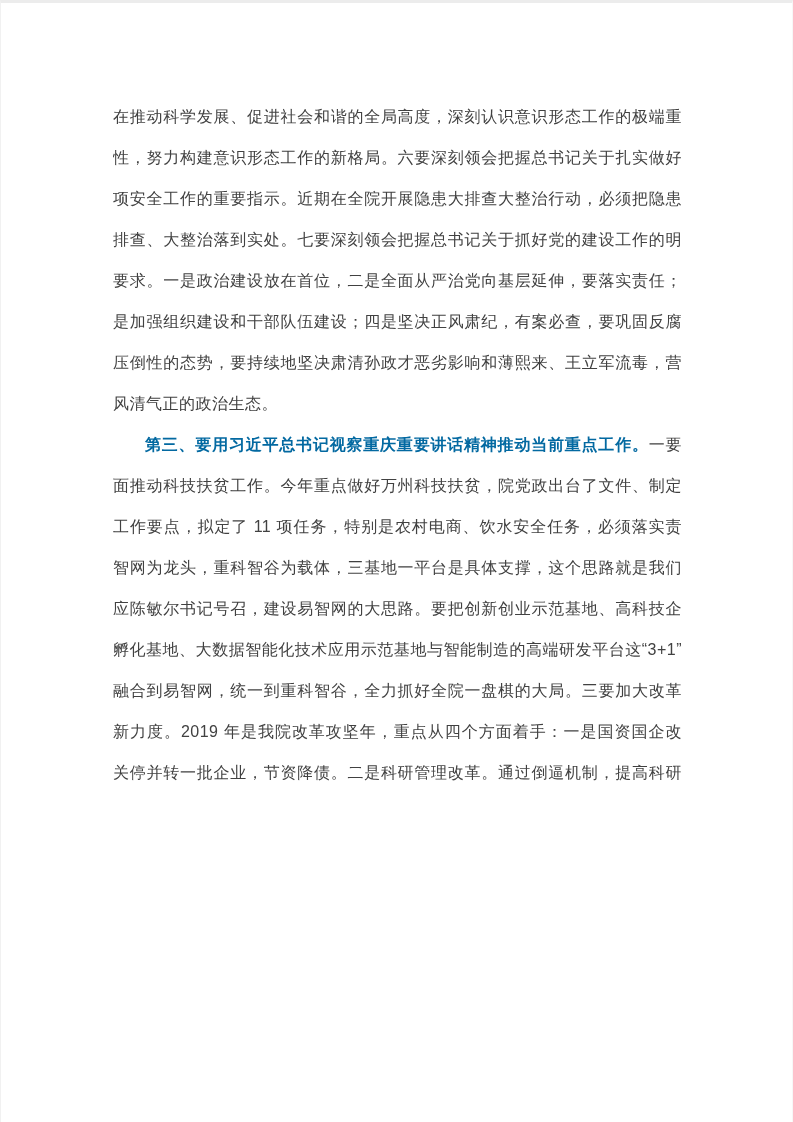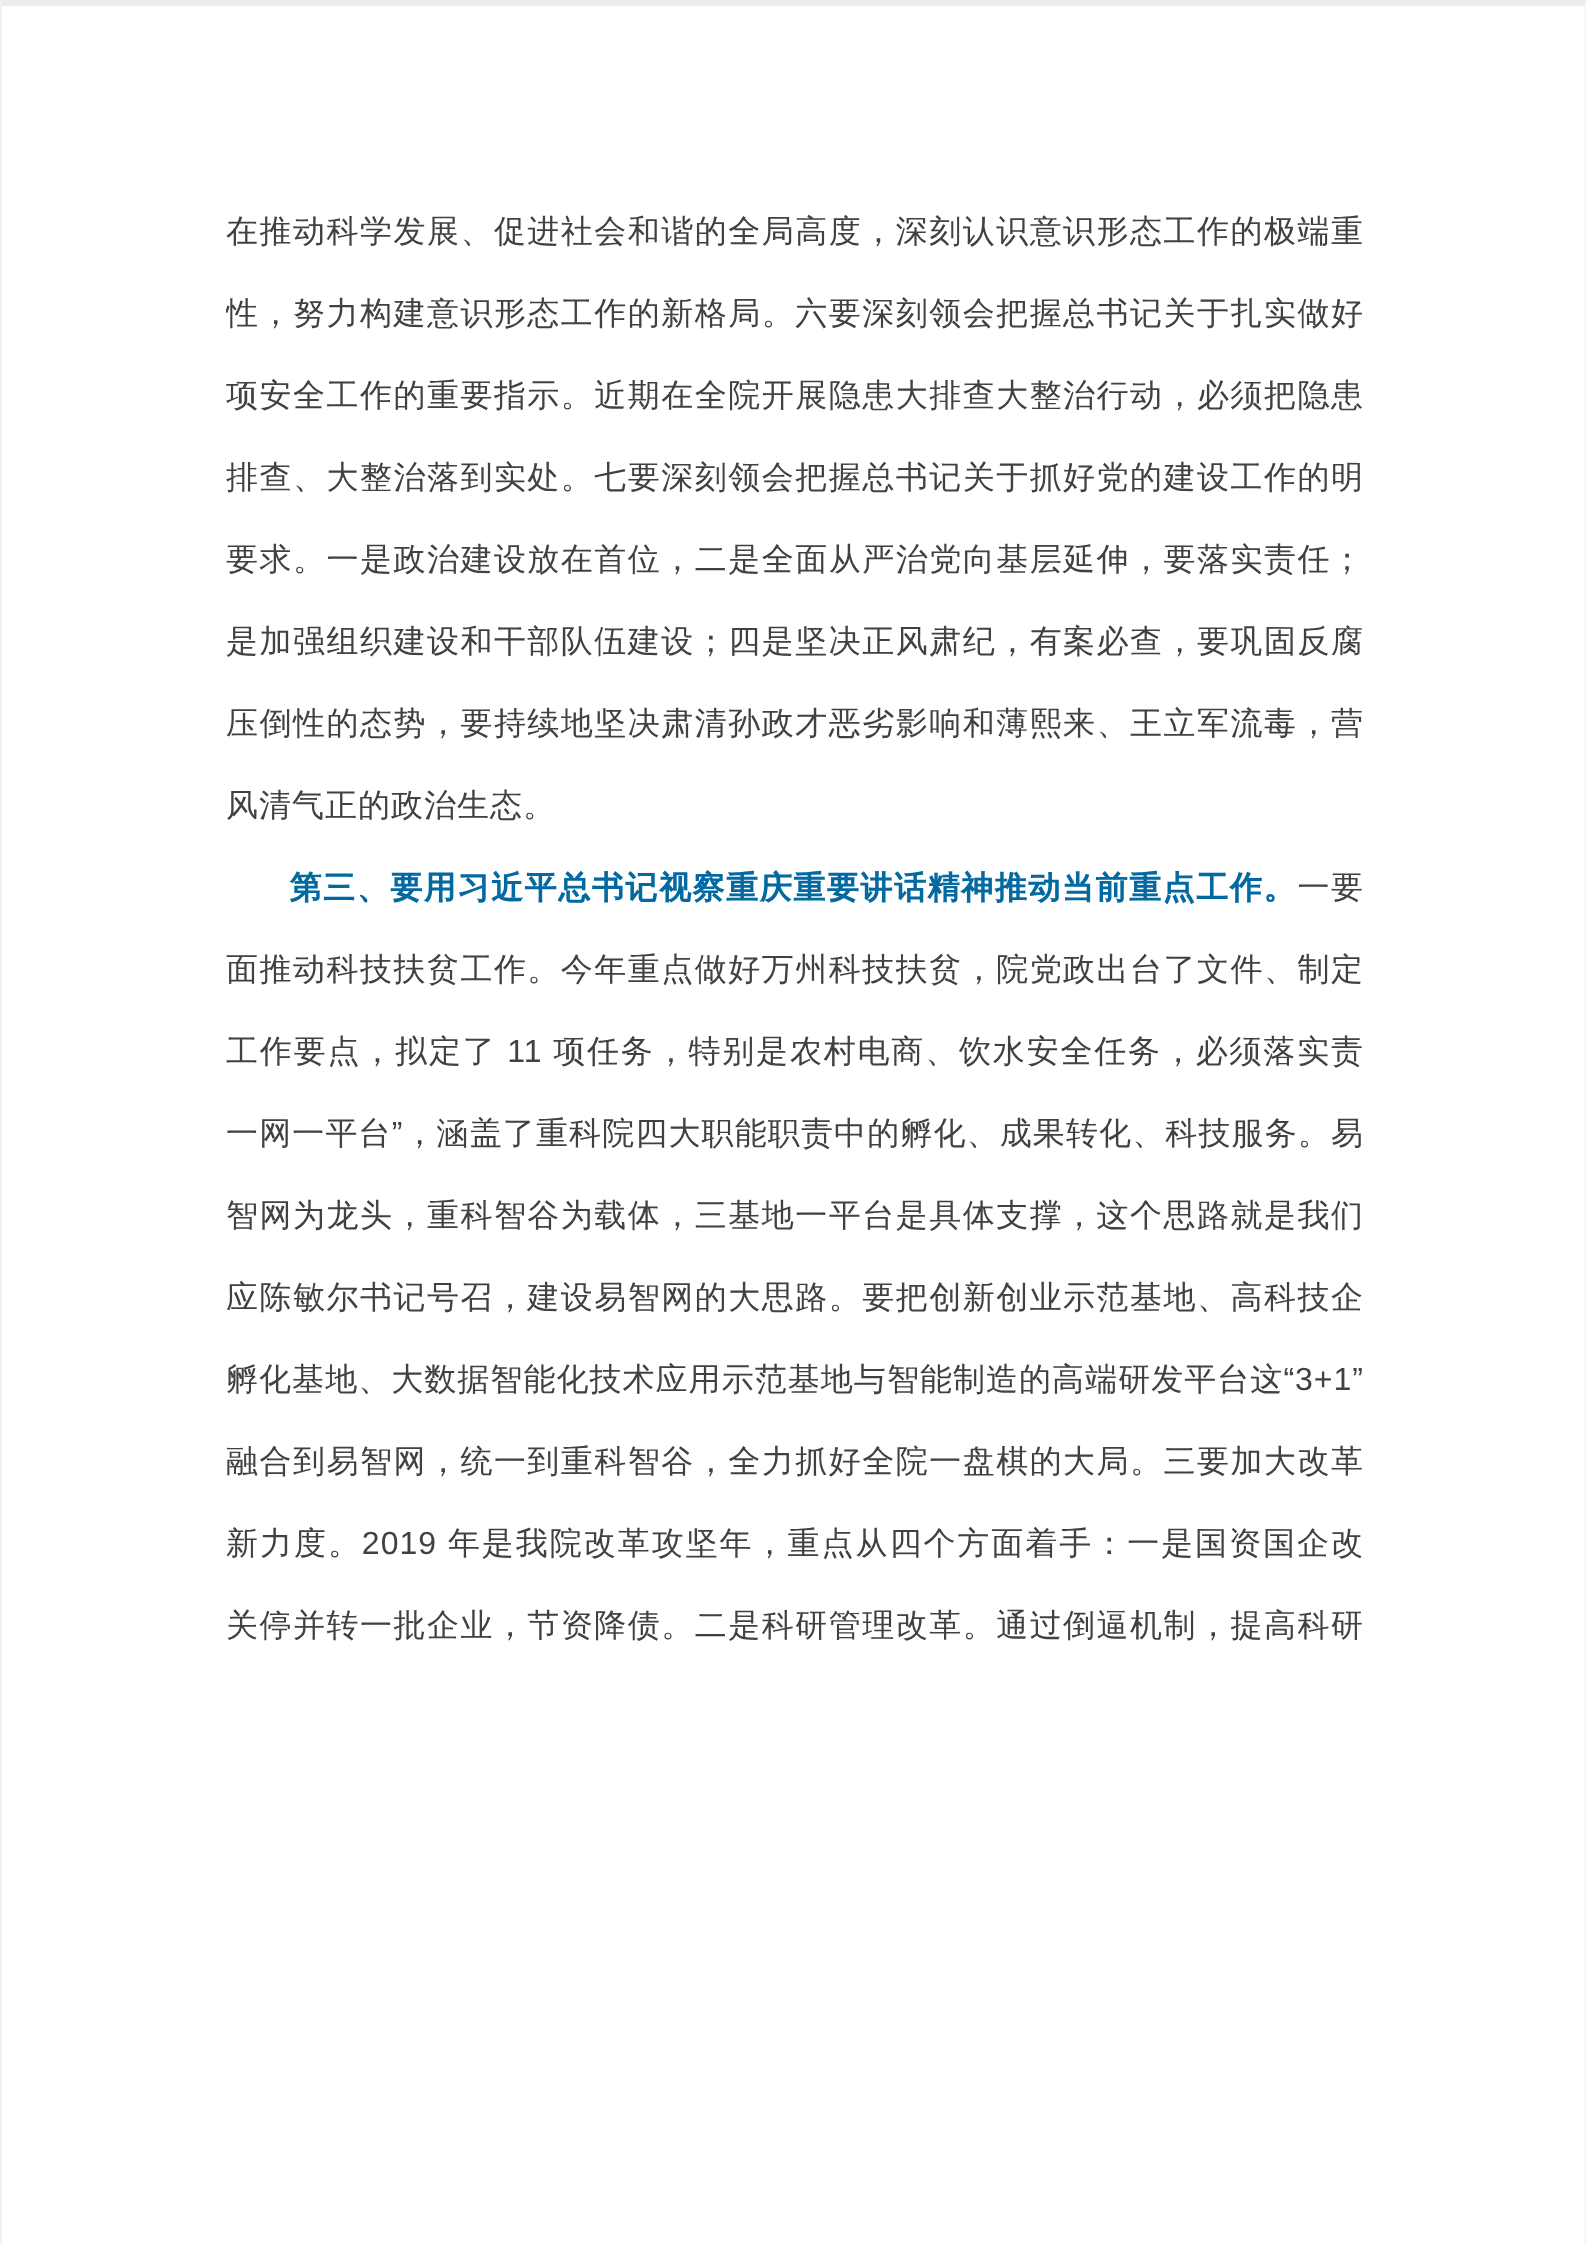--- a/index.html
+++ b/index.html
@@ -64,21 +64,20 @@
         <div class="line">排查、大整治落到实处。七要深刻领会把握总书记关于抓好党的建设工作的明确</div>
         <div class="line">要求。一是政治建设放在首位，二是全面从严治党向基层延伸，要落实责任；三</div>
         <div class="line">是加强组织建设和干部队伍建设；四是坚决正风肃纪，有案必查，要巩固反腐败</div>
         <div class="line">压倒性的态势，要持续地坚决肃清孙政才恶劣影响和薄熙来、王立军流毒，营造</div>
         <div class="line no-fill">风清气正的政治生态。</div>
       </div>
       <div class="paragraph">
         <div class="line indent"><b style="color: #0369a1;">第三、要用习近平总书记视察重庆重要讲话精神推动当前重点工作。</b>一要全</div>
         <div class="line">面推动科技扶贫工作。今年重点做好万州科技扶贫，院党政出台了文件、制定了</div>
         <div class="line">工作要点，拟定了 11 项任务，特别是农村电商、饮水安全任务，必须落实责任</div>
-        <div class="line">一网一平台”，涵盖了重科院四大职能职责中的孵化、成果转化、科技服务。易</div>
         <div class="line">智网为龙头，重科智谷为载体，三基地一平台是具体支撑，这个思路就是我们响</div>
         <div class="line">应陈敏尔书记号召，建设易智网的大思路。要把创新创业示范基地、高科技企业</div>
         <div class="line">孵化基地、大数据智能化技术应用示范基地与智能制造的高端研发平台这“3+1”</div>
         <div class="line">融合到易智网，统一到重科智谷，全力抓好全院一盘棋的大局。三要加大改革创</div>
         <div class="line">新力度。2019 年是我院改革攻坚年，重点从四个方面着手：一是国资国企改革。</div>
         <div class="line">关停并转一批企业，节资降债。二是科研管理改革。通过倒逼机制，提高科研实</div>
       </div>
     </div>
 </div>
 

